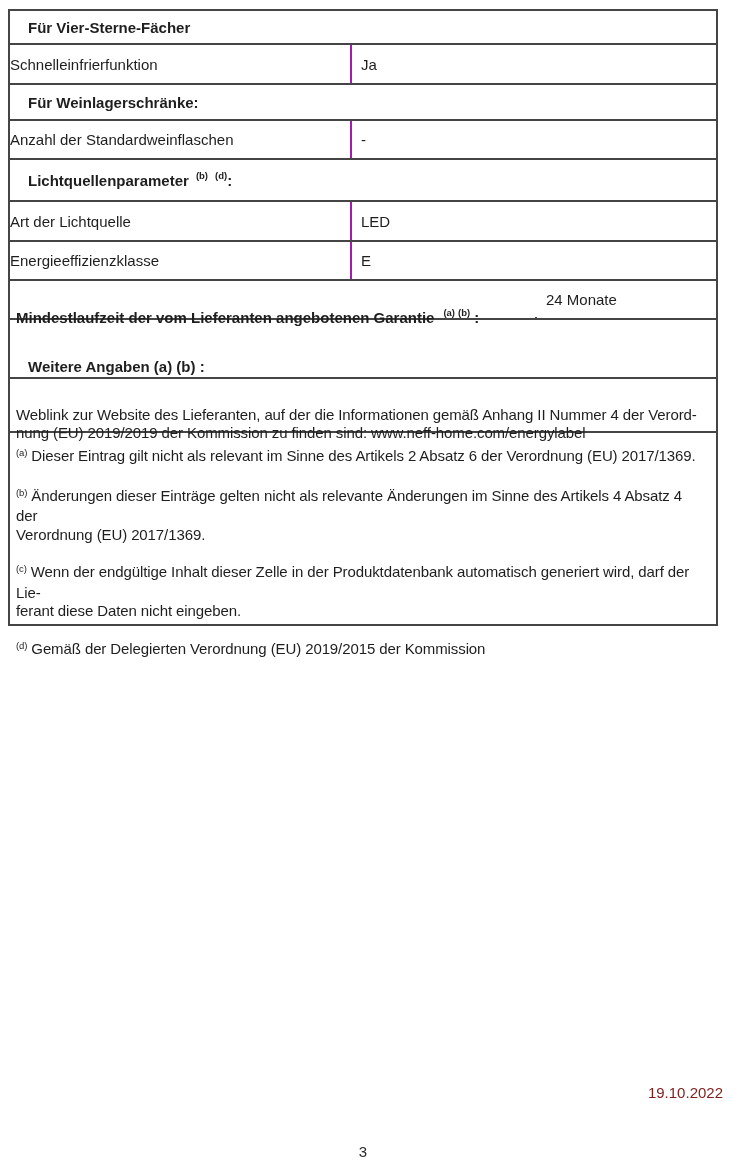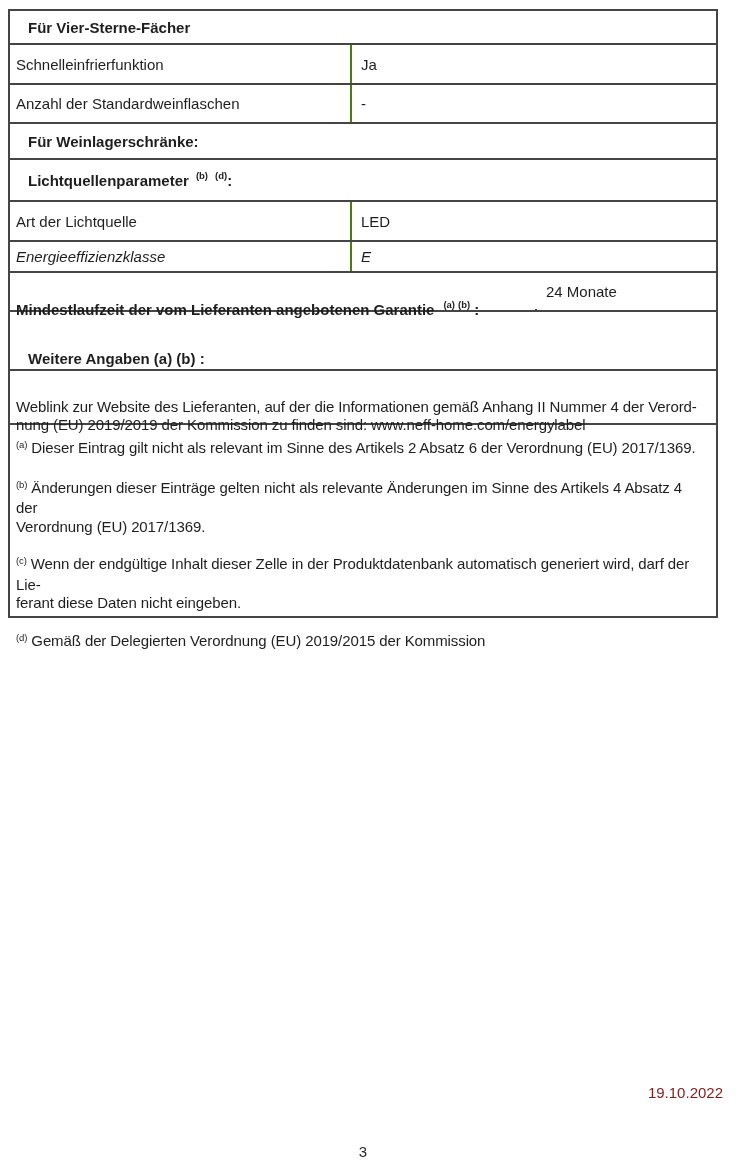--- a/index.html
+++ b/index.html
@@ -29,37 +29,36 @@
     align-items: stretch;
   }
   .row:last-child { border-bottom: none; }
 
   .r0 { height: 34px; }
   .r1 { height: 40px; }
   .r2 { height: 36px; }
   .r3 { height: 39px; }
   .r4 { height: 42px; }
   .r5 { height: 40px; justify-content: center; }
-  .r6 { height: 31px; font-style: italic; }
+  .r6 { height: 39px; }
   .r7 { height: 39px; }
   .r8 { height: 23px; margin-top: 36px; }
   .r9 { height: 54px; }
   .r10 { height: 191px; }
 
   .section-row {
     align-items: center;
     padding-left: 18px;
     font-weight: bold;
   }
   .cell-label {
     width: 342px;
-    border-right: 2px solid #4d7c0f;
-    display: flex;
-    align-items: center;
-    padding-left: 6px;
+    border-right: 2px solid #a21caf;
+    display: flex;
+    align-items: center;
   }
   .cell-label-wide {
     width: 527px;
     border-right: 2px solid #454545;
     display: flex;
     align-items: center;
     padding-left: 6px;
     font-weight: bold;
     margin-top: 36px;
   }
@@ -132,31 +131,31 @@
 
   <div class="row r1">
     <div class="cell-label">
       <span>Schnelleinfrierfunktion</span>
     </div>
     <div class="cell-value">
       <span>Ja</span>
     </div>
   </div>
 
-  <div class="row r3">
-    <div class="cell-label">
-      <span>Anzahl der Standardweinflaschen</span>
-    </div>
-    <div class="cell-value">
-      <span>-</span>
-    </div>
-  </div>
-
   <div class="row r2 section-row">
     <span>Für Weinlagerschränke:</span>
+  </div>
+
+  <div class="row r3">
+    <div class="cell-label">
+      <span>Anzahl der Standardweinflaschen</span>
+    </div>
+    <div class="cell-value">
+      <span>-</span>
+    </div>
   </div>
 
   <div class="row r4 section-row">
     <span>Lichtquellenparameter</span>
     <span class="sup-marker sup-gap1">(b)</span>
     <span class="sup-marker sup-gap2">(d)</span>
     <span class="suffix">:</span>
   </div>
 
   <div class="row r5">

